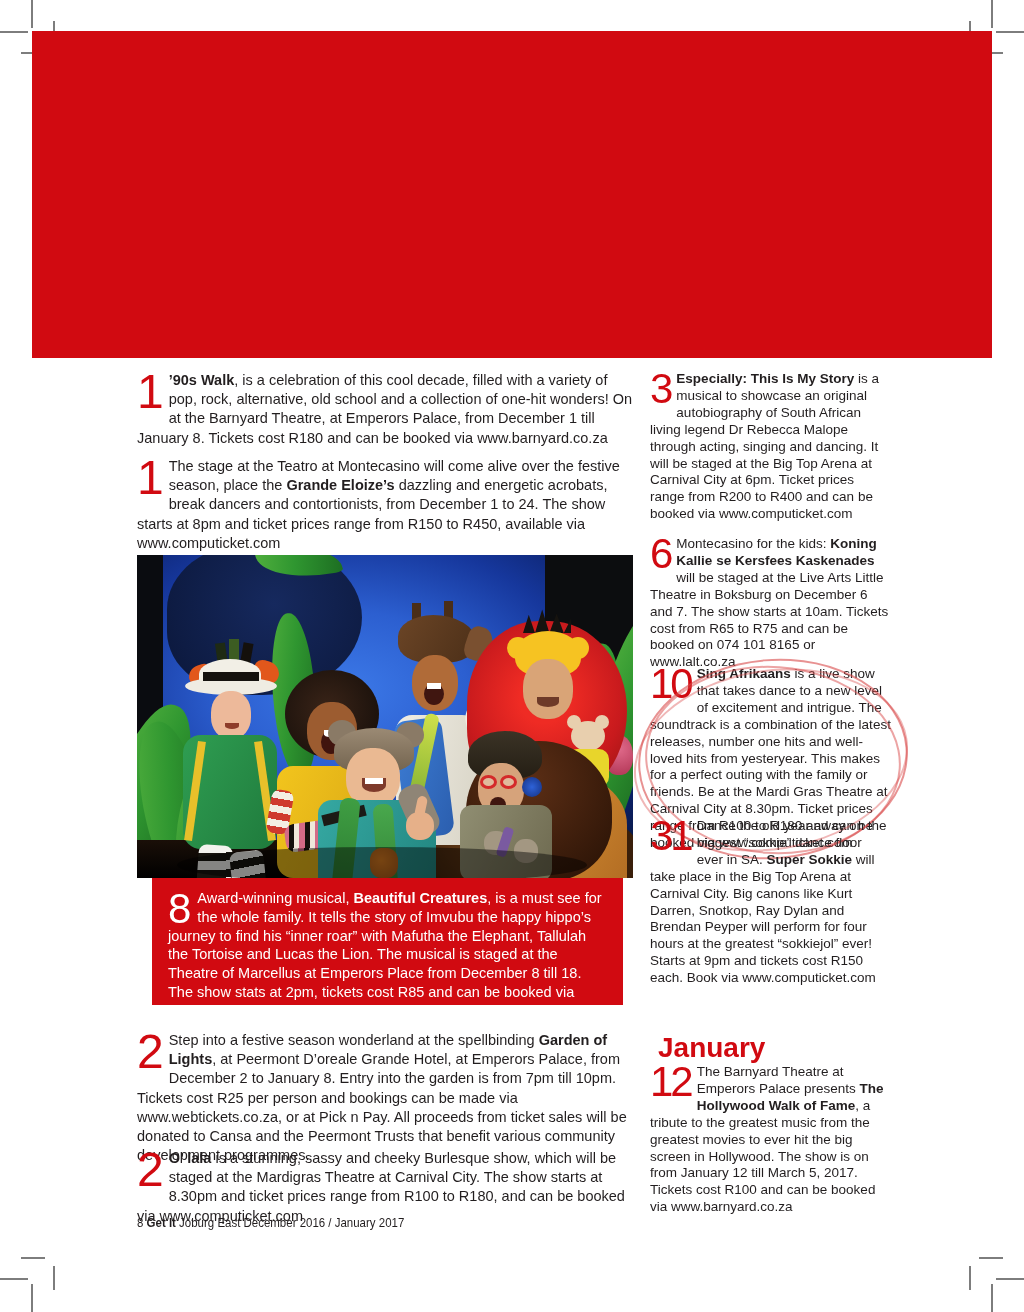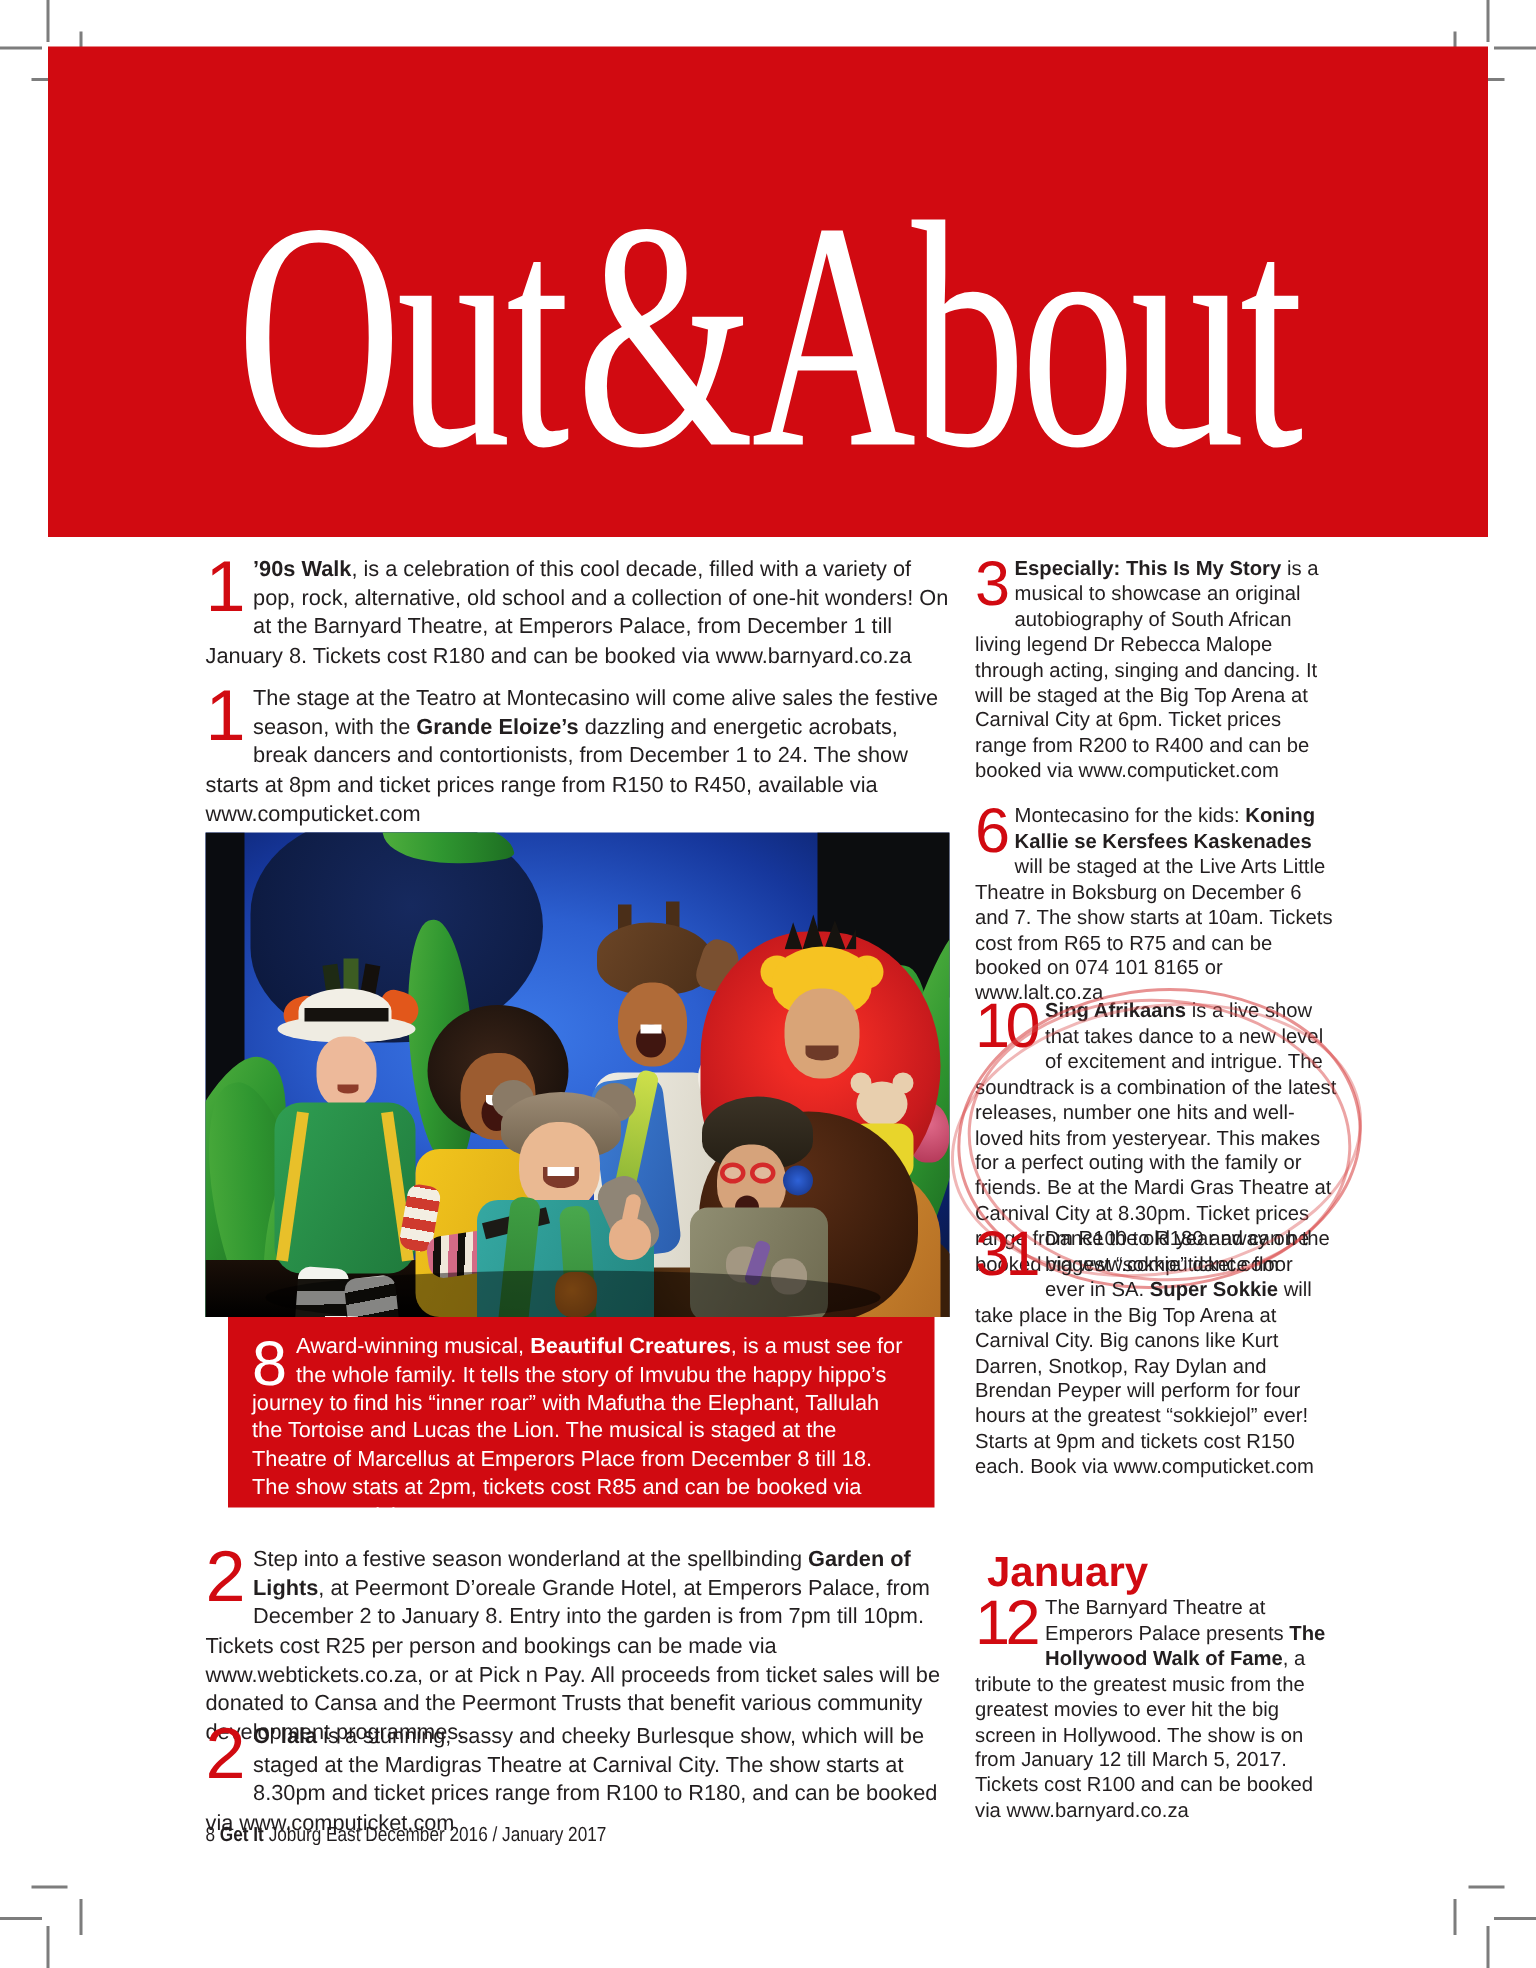--- a/index.html
+++ b/index.html
@@ -49,32 +49,29 @@
   <div class="cm" style="left:31px;top:1284px;width:2px;height:28px"></div>
   <div class="cm" style="left:0;top:1278px;width:28px;height:2px"></div>
   <div class="cm" style="left:53px;top:1266px;width:2px;height:24px"></div>
   <div class="cm" style="left:21px;top:1257px;width:24px;height:2px"></div>
   <div class="cm" style="left:991px;top:1284px;width:2px;height:28px"></div>
   <div class="cm" style="left:996px;top:1278px;width:28px;height:2px"></div>
   <div class="cm" style="left:969px;top:1266px;width:2px;height:24px"></div>
   <div class="cm" style="left:979px;top:1257px;width:24px;height:2px"></div>
 
   <div class="banner">
-    <div class="headline">
-      <span class="hl"><span>Out</span><span class="amp">&amp;</span><span>About</span></span>
-    </div>
   </div>
 
   <div class="item" style="top:371px">
     <span class="num">1</span>
     <span><b>’90s Walk</b><span>, is a celebration of this cool decade, filled with a variety of pop, rock, alternative, old school and a collection of one-hit wonders! On at the Barnyard Theatre, at Emperors Palace, from December 1 till January 8. Tickets cost R180 and can be booked via www.barnyard.co.za</span></span>
   </div>
   <div class="item" style="top:457px">
     <span class="num">1</span>
-    <span><span>The stage at the Teatro at Montecasino will come alive sales the festive season, with the </span><b>Grande Eloize’s</b><span> dazzling and energetic acrobats, break dancers and contortionists, from December 1 to 24. The show starts at 8pm and ticket prices range from R150 to R450, available via www.computicket.com</span></span>
+    <span><span>The stage at the Teatro at Montecasino will come alive over the festive season, place the </span><b>Grande Eloize’s</b><span> dazzling and energetic acrobats, break dancers and contortionists, from December 1 to 24. The show starts at 8pm and ticket prices range from R150 to R450, available via www.computicket.com</span></span>
   </div>
 
   <div class="photo">
     <div class="ps" style="left:0;top:0;width:26px;height:100%;background:#0a0c10"></div>
     <div class="ps" style="left:408px;top:0;width:88px;height:110px;background:#0c0d0f"></div>
     <div class="ps" style="left:30px;top:-12px;width:195px;height:152px;background:radial-gradient(circle at 55% 40%,#16295e 0%,#0e1c44 70%,#0a1638 100%);border-radius:47% 53% 55% 45%"></div>
     <div class="ps leaf" style="left:120px;top:-10px;width:84px;height:34px;border-radius:0 100% 10% 100%;transform:rotate(-10deg)"></div>
 
     <div class="ps leaf" style="left:-32px;top:145px;width:72px;height:225px;transform:rotate(18deg)"></div>
     <div class="ps leaf" style="left:8px;top:165px;width:60px;height:185px;transform:rotate(-12deg)"></div>

